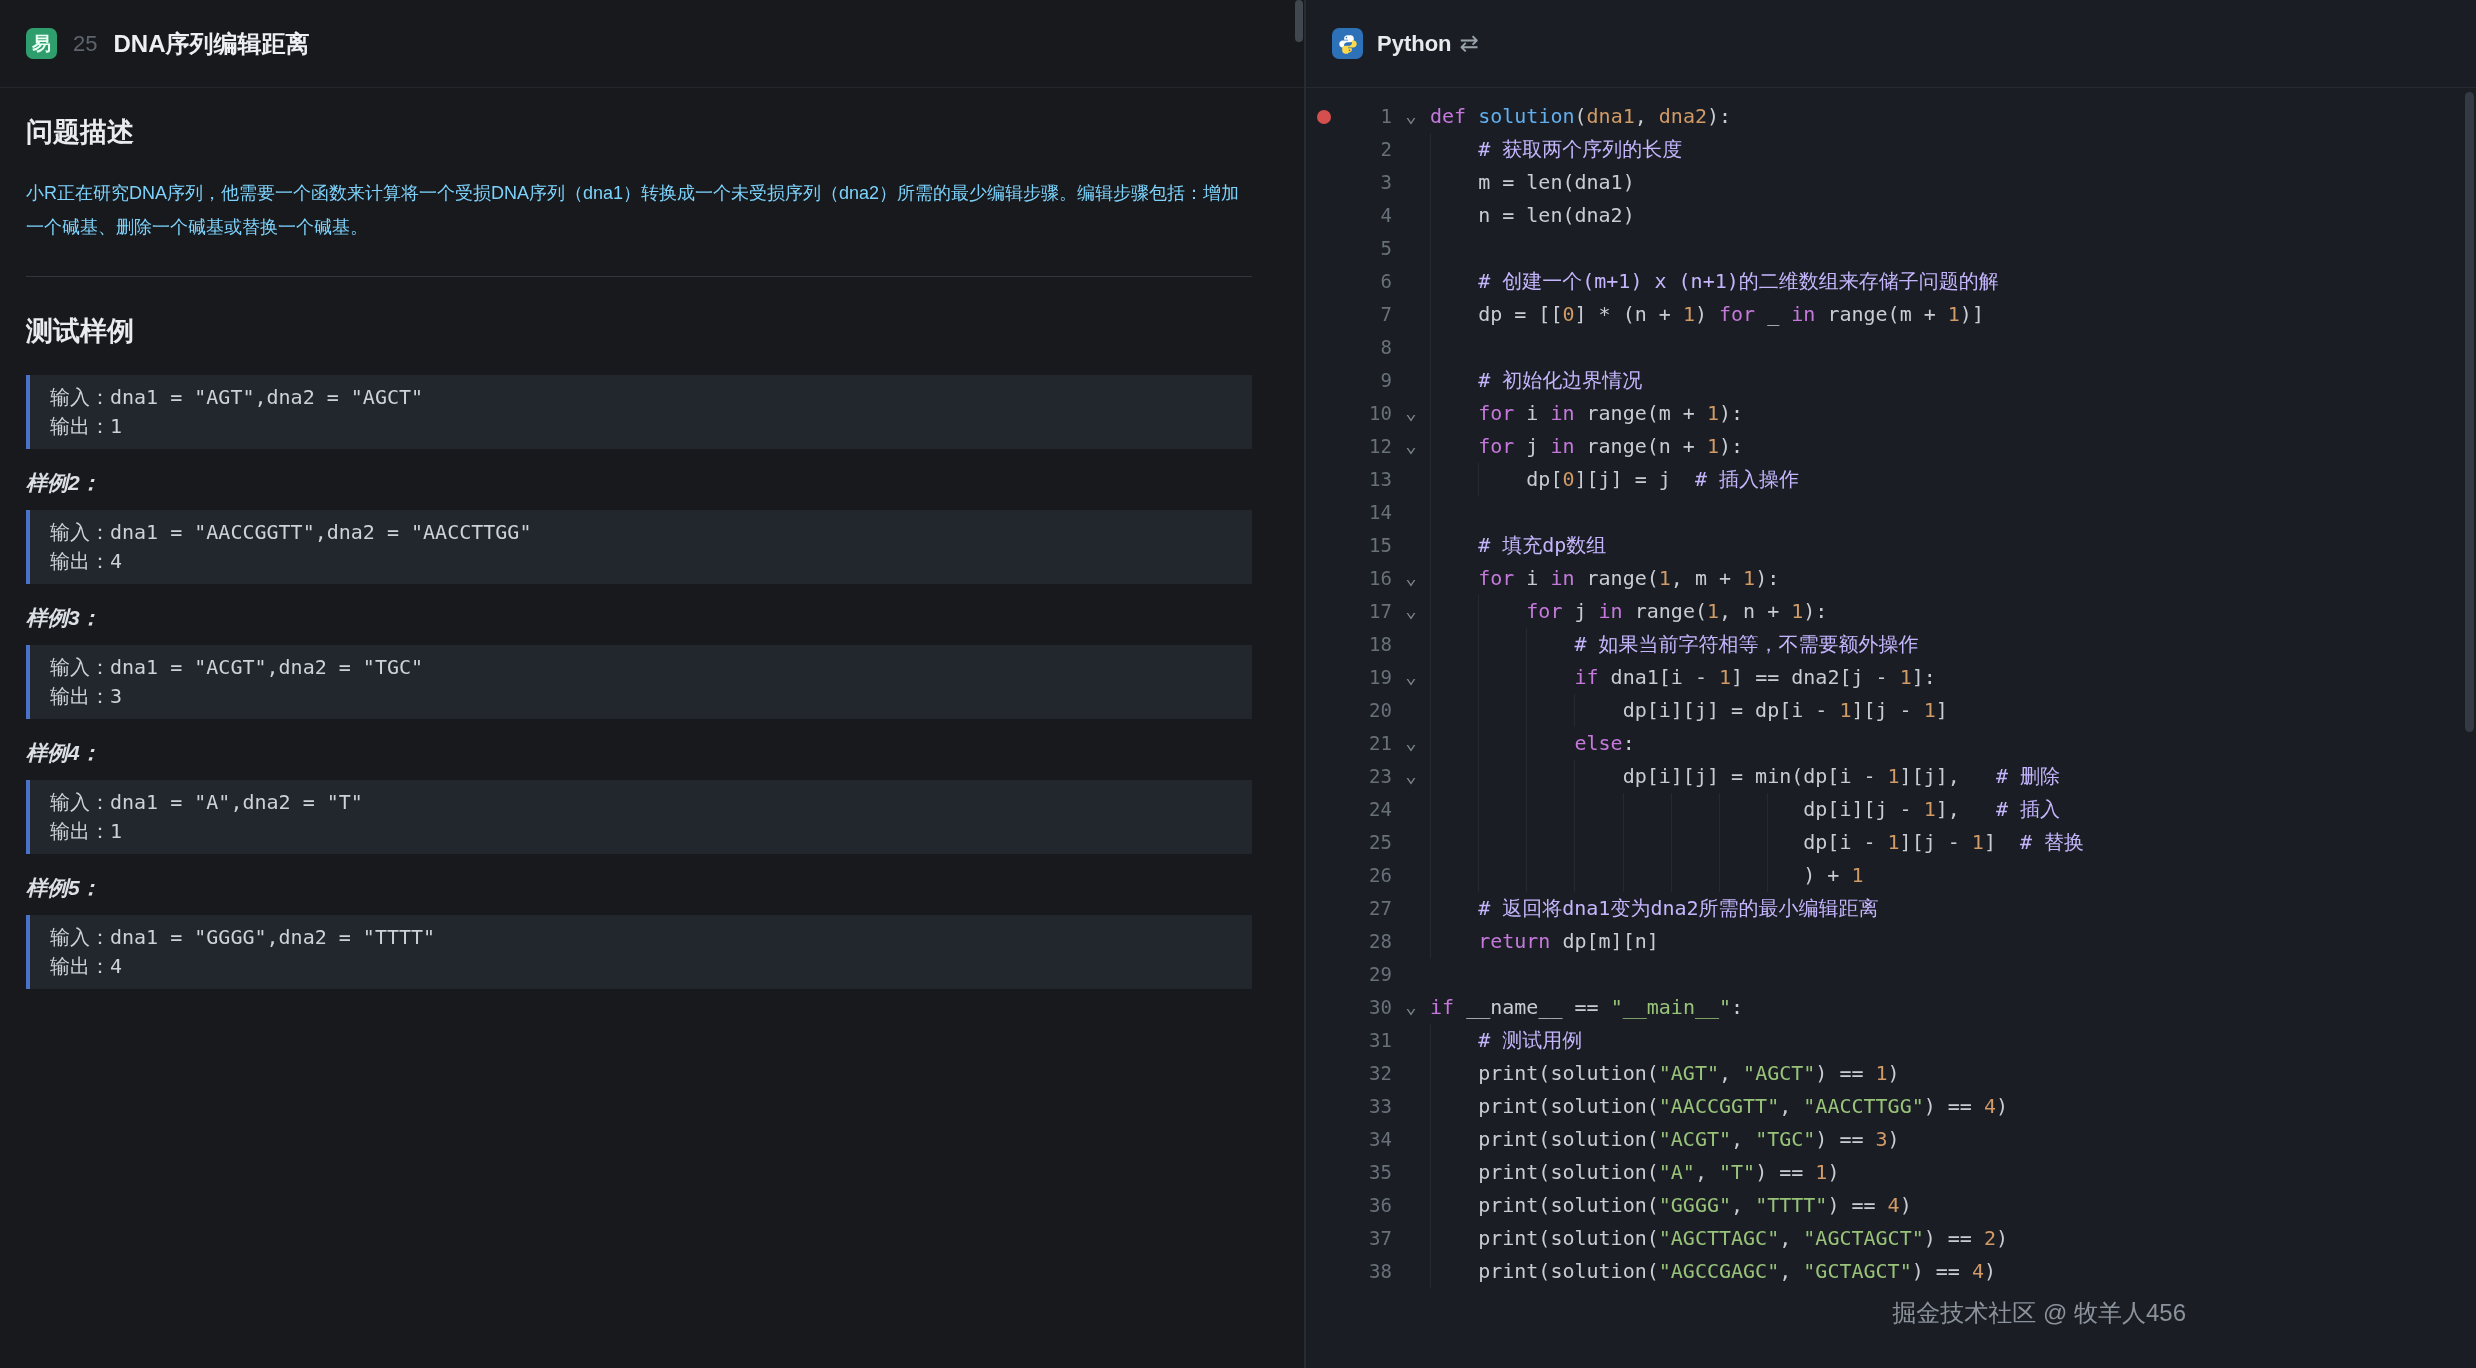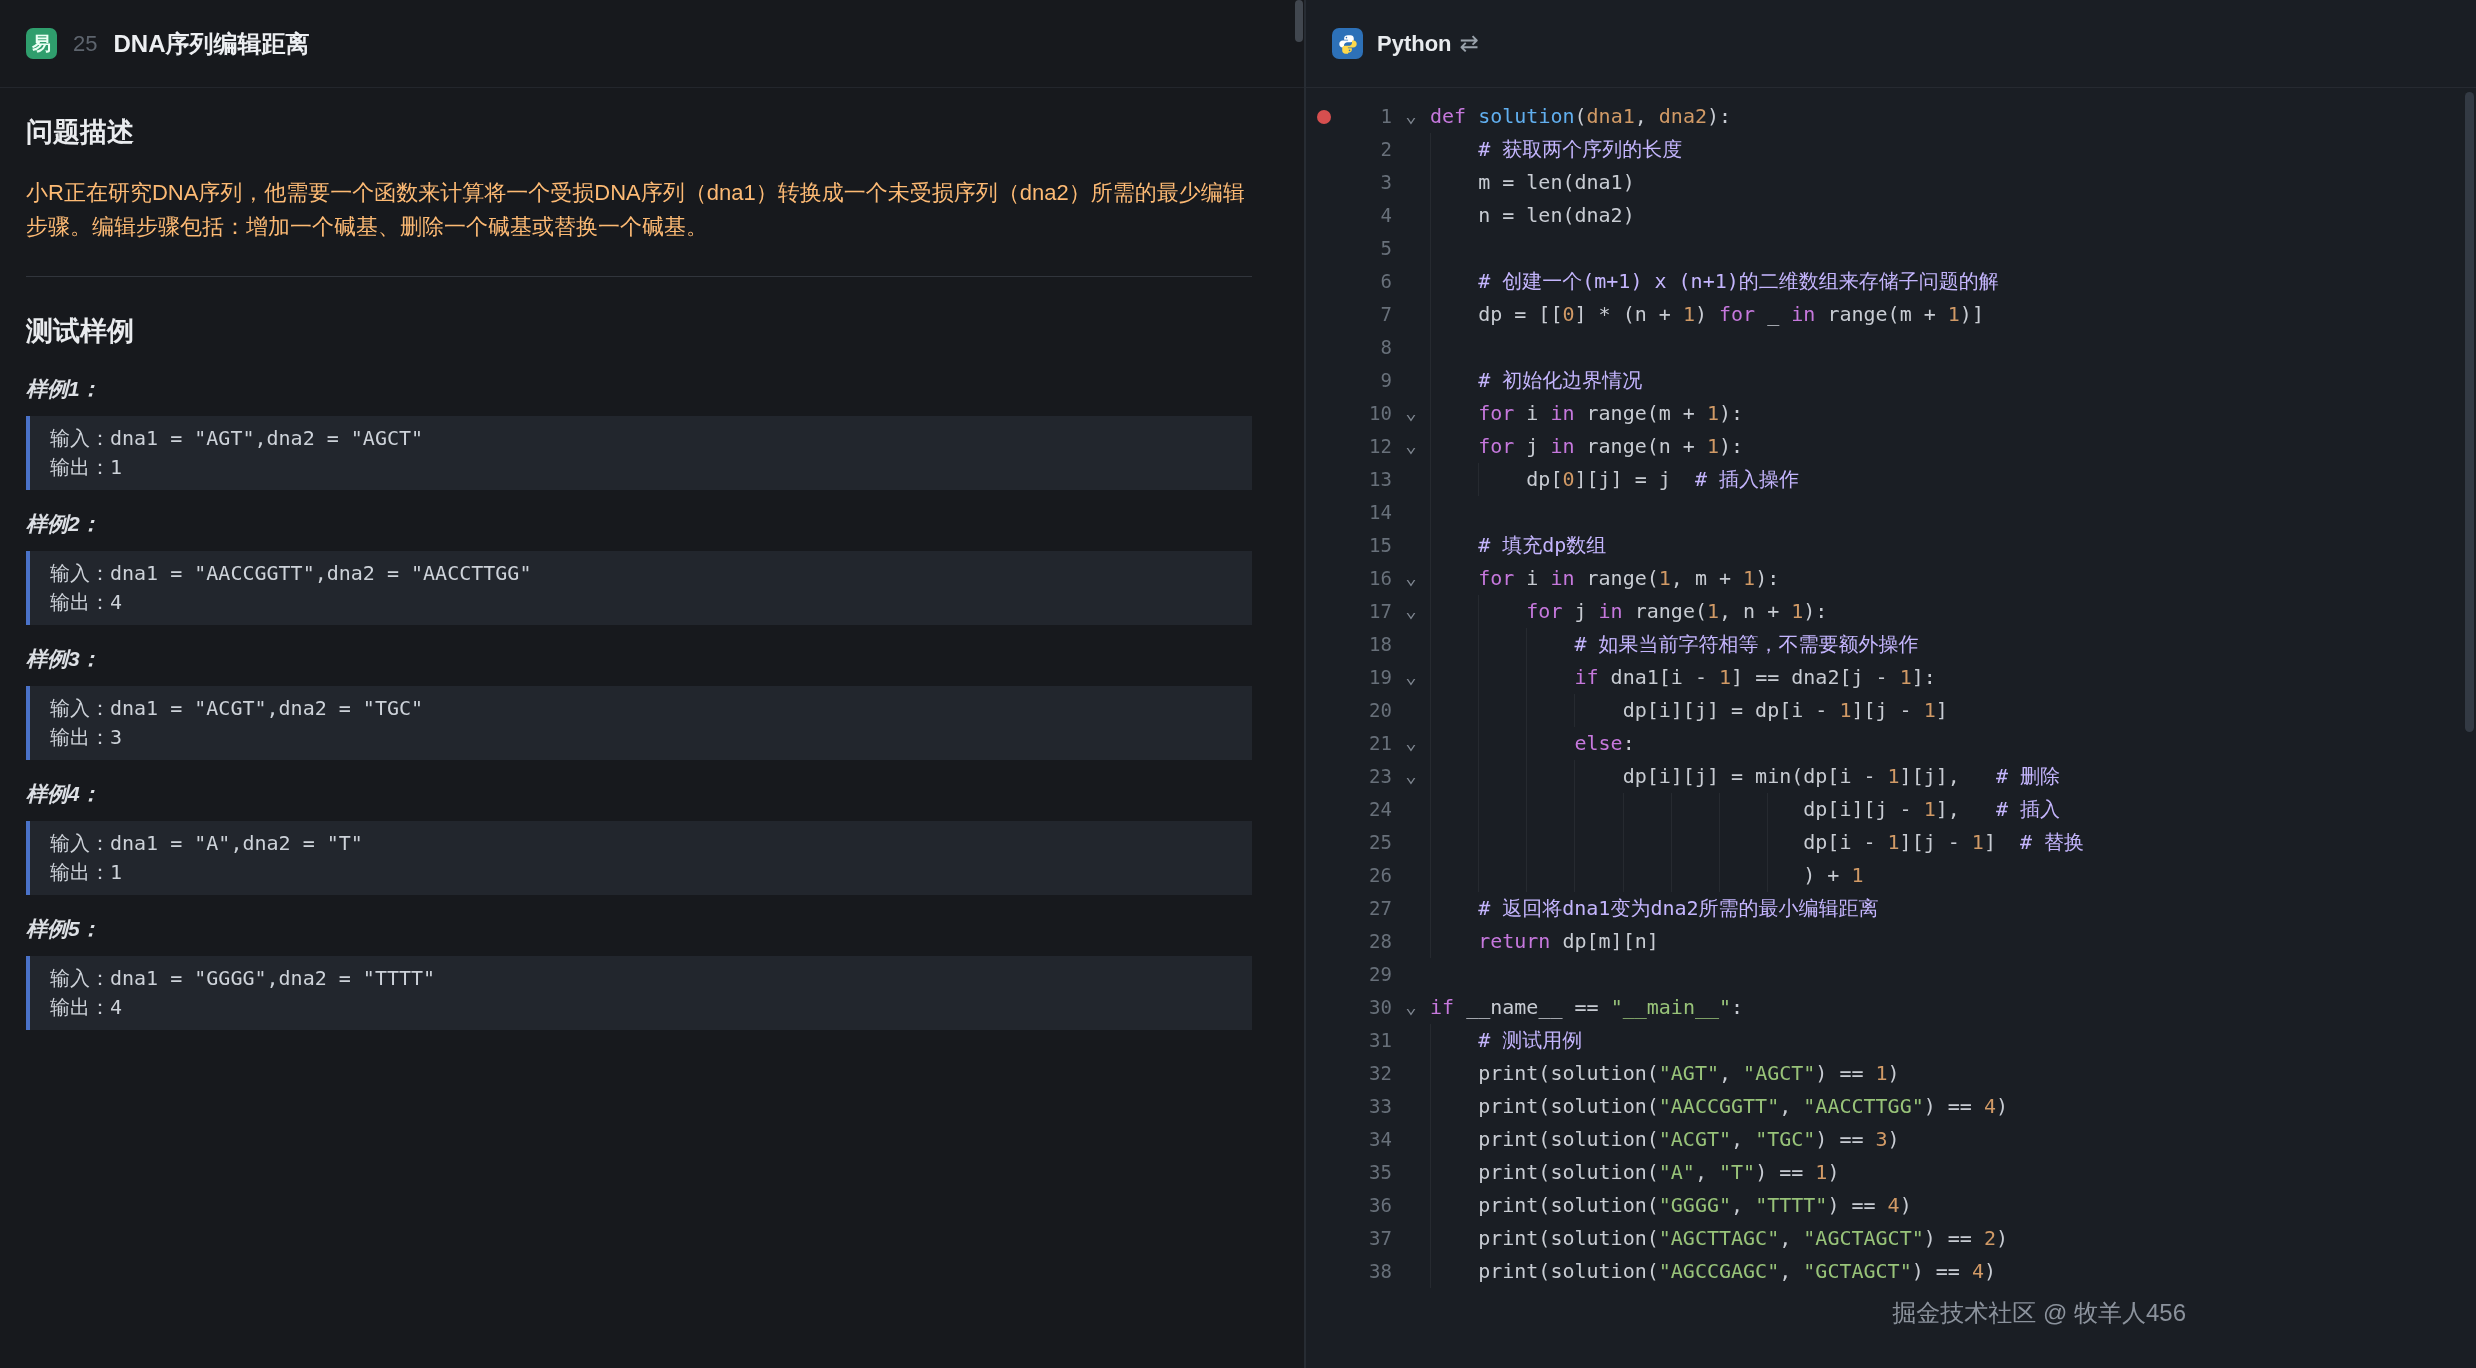--- a/index.html
+++ b/index.html
@@ -32,21 +32,21 @@
   }
   .qnum { color: #5d646d; font-size: 22px; }
   .qtitle { color: #edeff2; font-size: 24px; font-weight: 700; }
 
   .lcontent { padding: 26px 52px 0 26px; }
   .section-heading {
     font-size: 27px; font-weight: 700; color: #e9ebee;
     margin: 0 0 26px;
   }
   .desc {
-    font-size: 22px; line-height: 34px; color: #fdba74;
+    font-size: 18px; line-height: 34px; color: #7dd3fc;
     margin: 8px 0 32px; max-width: 1242px;
   }
   .hdivider {
     border: none; border-top: 1px solid #31353c;
     margin: 0 0 36px;
   }
   .sample-label {
     font-size: 21px; font-weight: 700; font-style: italic;
     color: #dde0e5; margin: 20px 0 13px;
   }
@@ -137,21 +137,20 @@
       <span class="qnum">25</span>
       <h1 class="qtitle">DNA序列编辑距离</h1>
     </header>
 
     <div class="lcontent">
       <h2 class="section-heading">问题描述</h2>
       <p class="desc">小R正在研究DNA序列，他需要一个函数来计算将一个受损DNA序列（dna1）转换成一个未受损序列（dna2）所需的最少编辑步骤。编辑步骤包括：增加一个碱基、删除一个碱基或替换一个碱基。</p>
       <hr class="hdivider">
       <h2 class="section-heading">测试样例</h2>
       <div>
-          <div class="sample-label">样例1：</div>
           <div class="sample">
             <div>输入：dna1 = "AGT",dna2 = "AGCT"</div>
             <div>输出：1</div>
           </div>
           <div class="sample-label">样例2：</div>
           <div class="sample">
             <div>输入：dna1 = "AACCGGTT",dna2 = "AACCTTGG"</div>
             <div>输出：4</div>
           </div>
           <div class="sample-label">样例3：</div>

